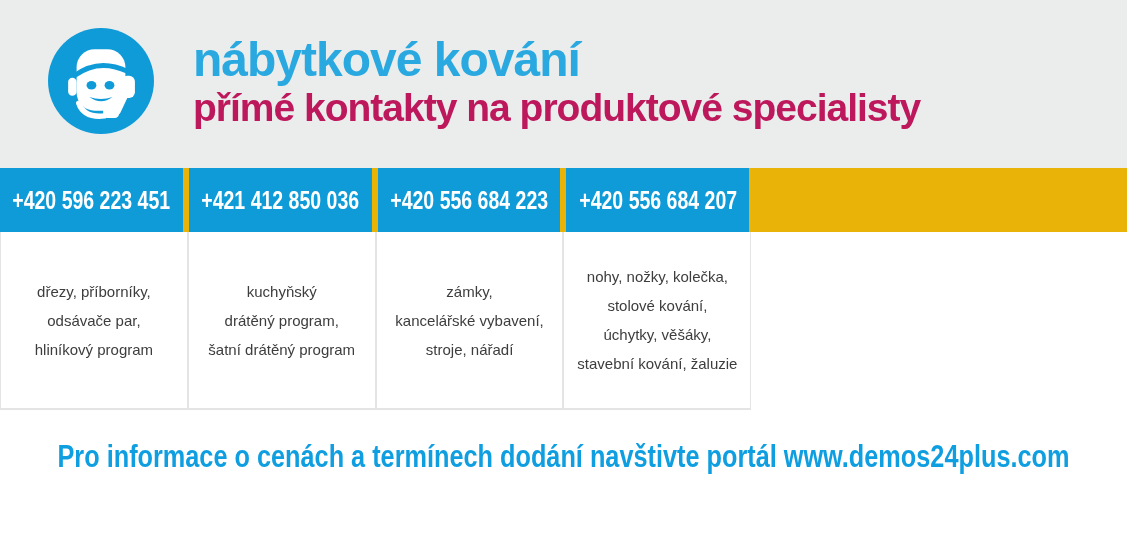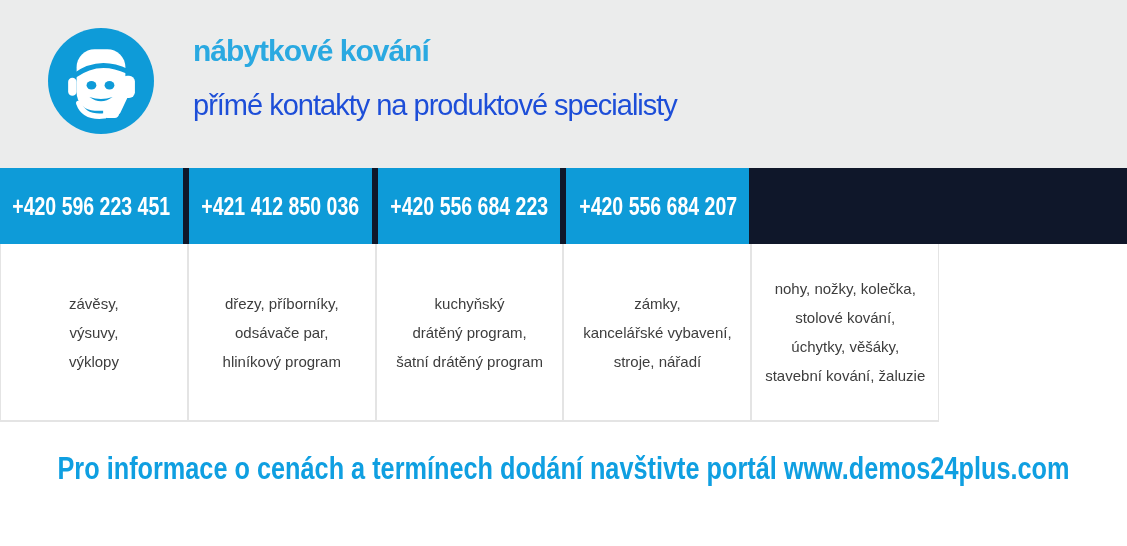--- a/index.html
+++ b/index.html
@@ -15,42 +15,42 @@
     background: #ebecec;
   }
   .icon-circle {
     position: absolute;
     left: 48px; top: 28px;
     width: 106px; height: 106px;
   }
   .icon-circle svg { display: block; width: 106px; height: 106px; }
   .header-text { padding: 36px 0 0 193px; }
   .title {
-    font-size: 30px;
+    font-size: 48px;
     font-weight: bold;
     letter-spacing: -1px;
     line-height: 1.0;
     color: #2aa9e1;
-    margin-bottom: 25px;
+    margin-bottom: 4px;
   }
   .subtitle {
-    font-size: 29px;
-    font-weight: normal;
+    font-size: 39px;
+    font-weight: bold;
     letter-spacing: -1px;
     line-height: 1.0;
-    color: #1d4ed8;
+    color: #be185d;
   }
 
   
   .phones-row {
     display: grid;
     grid-template-columns: repeat(6, 1fr);
     column-gap: 6px;
-    height: 76px;
-    background: #0f172a;
+    height: 64px;
+    background: #eab308;
   }
   .phone-cell {
     background: #0e9bd8;
     display: flex;
     align-items: center;
     justify-content: center;
     overflow: hidden;
   }
   .phone-text {
     display: inline-block;
@@ -148,25 +148,20 @@
     <div class="phone-cell">
       <span class="phone-text">+420 556 684 223</span>
     </div>
     <div class="phone-cell">
       <span class="phone-text">+420 556 684 207</span>
     </div>
   </div>
 
   <div class="body-row">
     <div class="body-cell">
-      <span class="cats">závěsy,
-výsuvy,
-výklopy</span>
-    </div>
-    <div class="body-cell">
       <span class="cats">dřezy, příborníky,
 odsávače par,
 hliníkový program</span>
     </div>
     <div class="body-cell">
       <span class="cats">kuchyňský
 drátěný program,
 šatní drátěný program</span>
     </div>
     <div class="body-cell">

